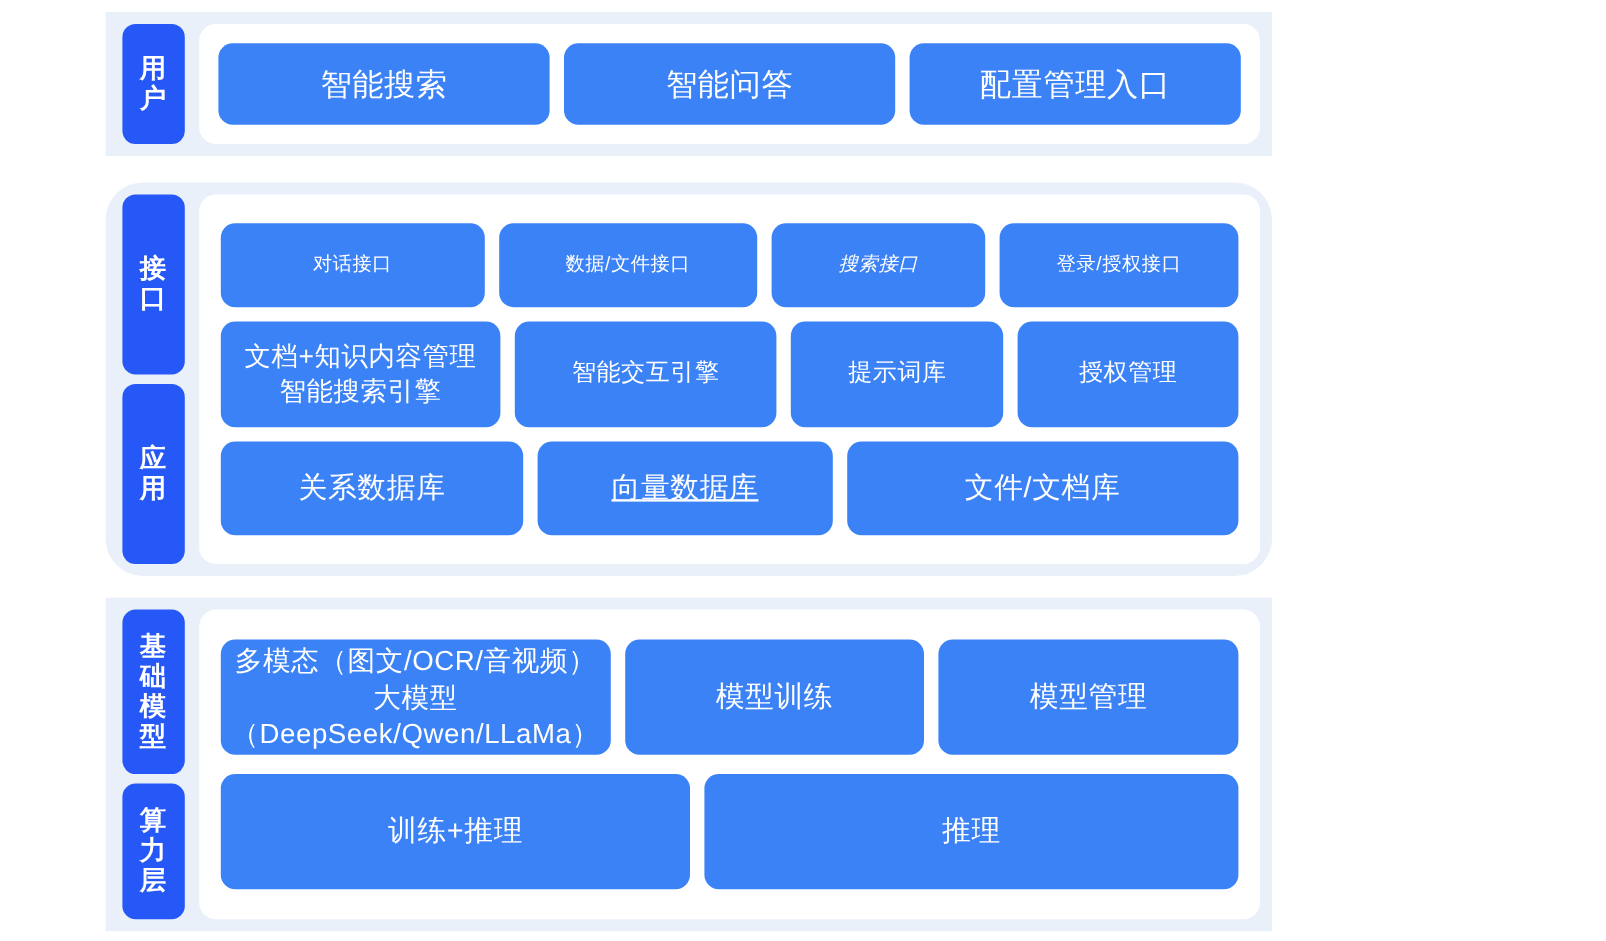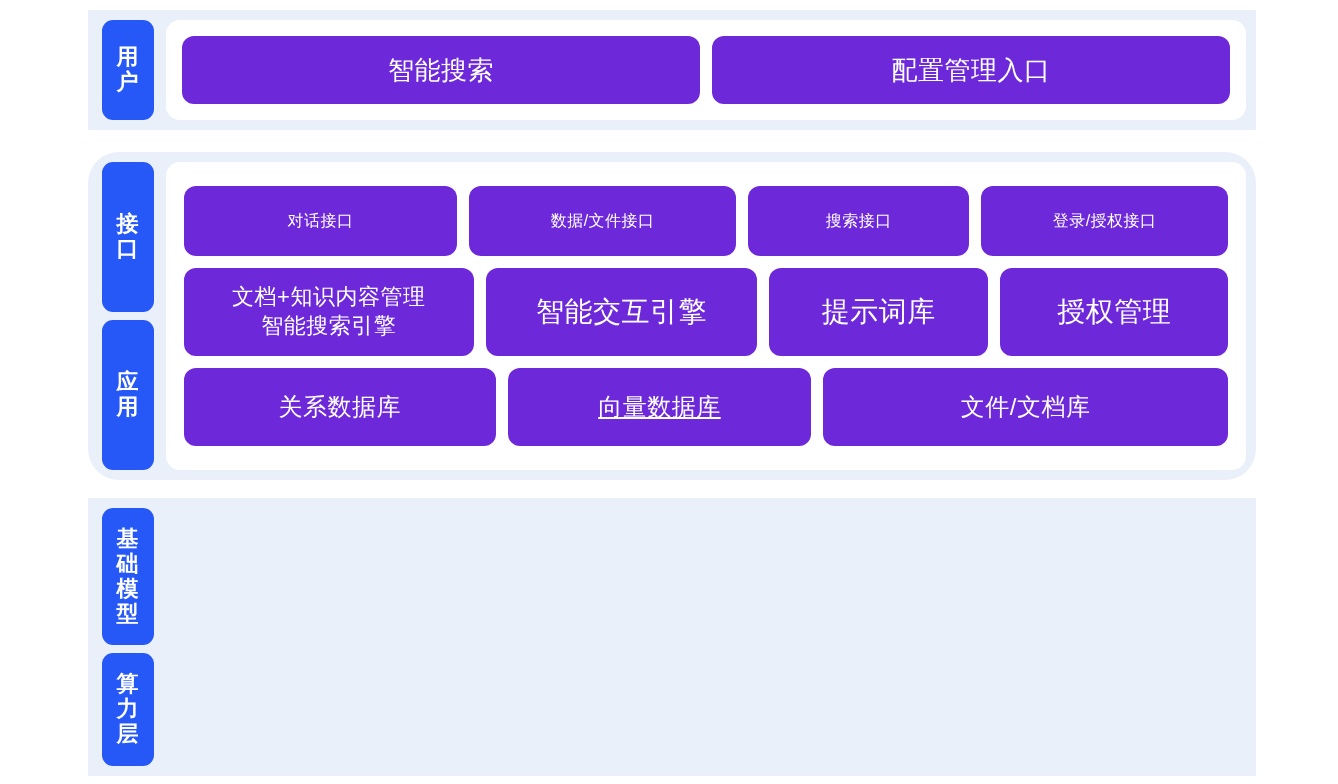--- a/index.html
+++ b/index.html
@@ -20,21 +20,21 @@
     width: 1338px;
     height: 784px;
     background: #ffffff;
     box-sizing: border-box;
   }
 
   
   .section {
     position: absolute;
     left: 88px;
-    width: 1168px;
+    width: 972px;
     background: #eaf0fa;
     display: flex;
     flex-direction: row;
     align-items: stretch;
     box-sizing: border-box;
     padding: 10px 10px 10px 14px;
   }
   .section.s-user   { top: 10px;  height: 120px; }
   .section.s-mid    { top: 152px; height: 328px; border-radius: 31px; }
   .section.s-bottom { top: 498px; height: 278px; }
@@ -87,21 +87,21 @@
 
   .row {
     display: flex;
     flex-direction: row;
     gap: 12px;
     width: 100%;
   }
 
   
   .box {
-    background: #6d28d9;
+    background: #3b82f6;
     color: #ffffff;
     border-radius: 12px;
     display: flex;
     align-items: center;
     justify-content: center;
     text-align: center;
     font-size: 24px;
     line-height: 1.26;
     padding: 14px 8px;
     box-sizing: border-box;
@@ -113,26 +113,26 @@
   .s-user .panel { padding: 12px 16px; gap: 0; }
   .s-user .row { height: 68px; }
   .s-user .box { flex: 1 1 0; font-size: 26px; }
 
   
   .row-interface { height: 70px; }
   .row-interface .box { font-size: 16px; text-align: right; }
   .row-interface .b0 { flex: 1.48 1 0; }
   .row-interface .b1 { flex: 1.48 1 0; }
   .row-interface .b2 { flex: 1.45 1 0; }
-  .row-interface .b3 { flex: 1.18 1 0; }
+  .row-interface .b3 { flex: 1.18 1 0; font-style: italic; }
   .row-interface .b4 { flex: 1.33 1 0; }
 
   
   .row-app { height: 88px; }
-  .row-app .box { font-size: 28px; }
+  .row-app .box { font-size: 20px; }
   .row-app .b0 { flex: 1.55 1 0; font-size: 22px; line-height: 1.3; }
   .row-app .b1 { flex: 1.45 1 0; }
   .row-app .b2 { flex: 1.15 1 0; }
   .row-app .b3 { flex: 1.2 1 0; }
 
   
   .row-data { height: 78px; }
   .row-data .b0 { flex: 1.08 1 0; }
   .row-data .b1 { flex: 1.05 1 0; text-decoration: underline; }
   .row-data .b2 { flex: 1.42 1 0; }
@@ -160,20 +160,21 @@
 
   <div class="section s-user">
     <div class="tabs">
       <div class="tab">
         <span>用户</span>
       </div>
     </div>
     <div class="panel">
       <div class="row">
         <div class="box b0">智能搜索</div>
+        <div class="box b1">智能问答</div>
         <div class="box b2">配置管理入口</div>
       </div>
     </div>
   </div>
 
   <div class="section s-mid">
     <div class="tabs">
       <div class="tab">
         <span>接口</span>
       </div>
@@ -209,15 +210,30 @@
 
   <div class="section s-bottom">
     <div class="tabs">
       <div class="tab">
         <span>基础模型</span>
       </div>
       <div class="tab">
         <span>算力层</span>
       </div>
     </div>
+    <div class="panel">
+
+      <div class="row row-model">
+        <div class="box b0">多模态（图文/OCR/音视频）
+大模型（DeepSeek/Qwen/LLaMa）</div>
+        <div class="box b1">模型训练</div>
+        <div class="box b2">模型管理</div>
+      </div>
+
+      <div class="row row-compute">
+        <div class="box b0">训练+推理</div>
+        <div class="box b1">推理</div>
+      </div>
+
+    </div>
   </div>
 
 </div>
 
 </body></html>

